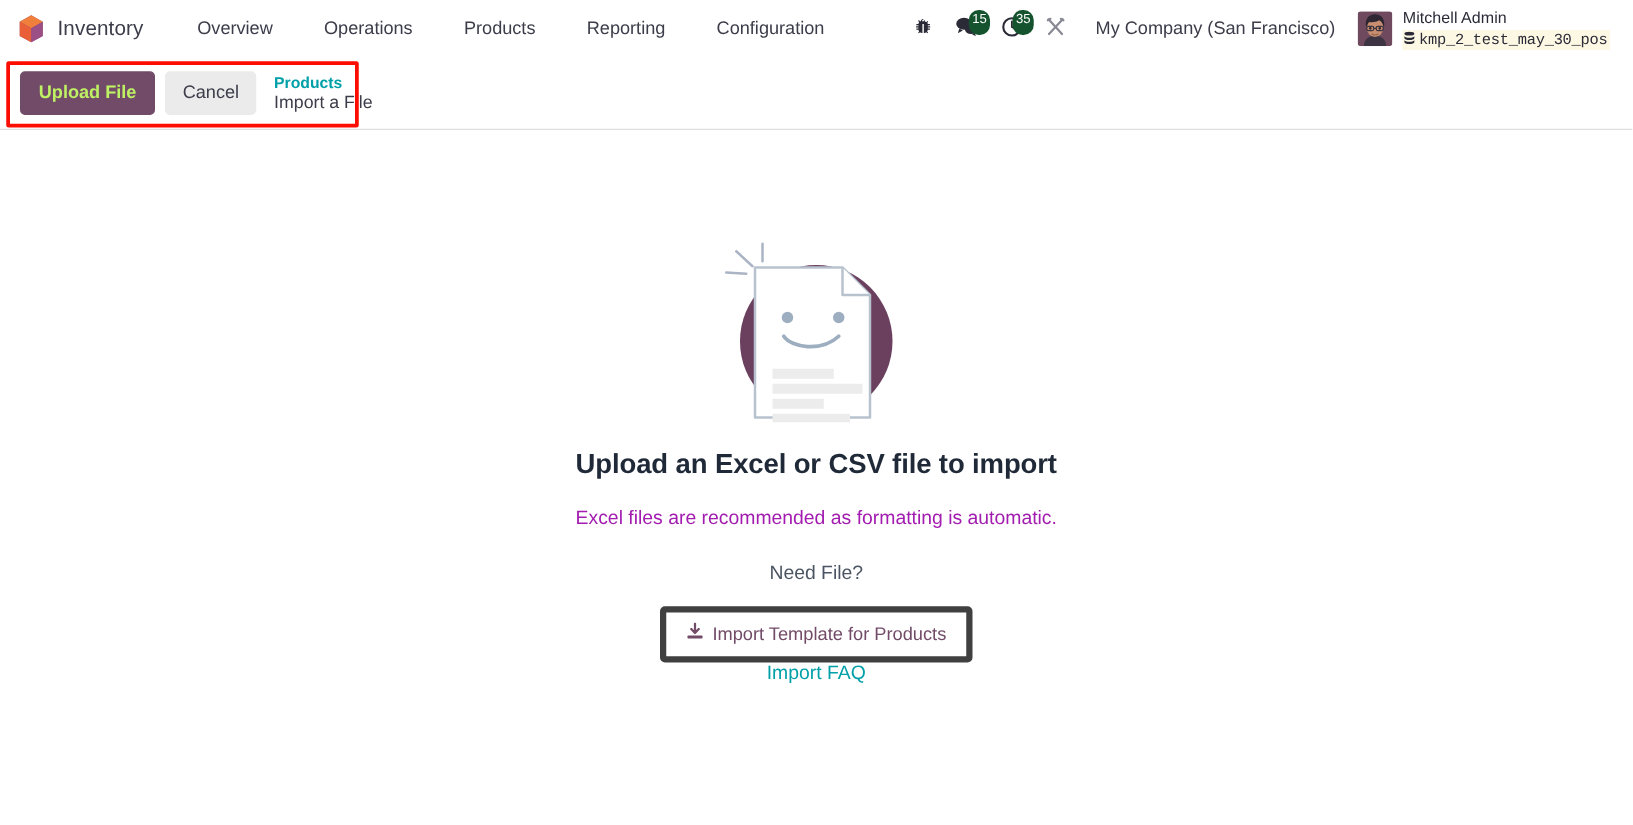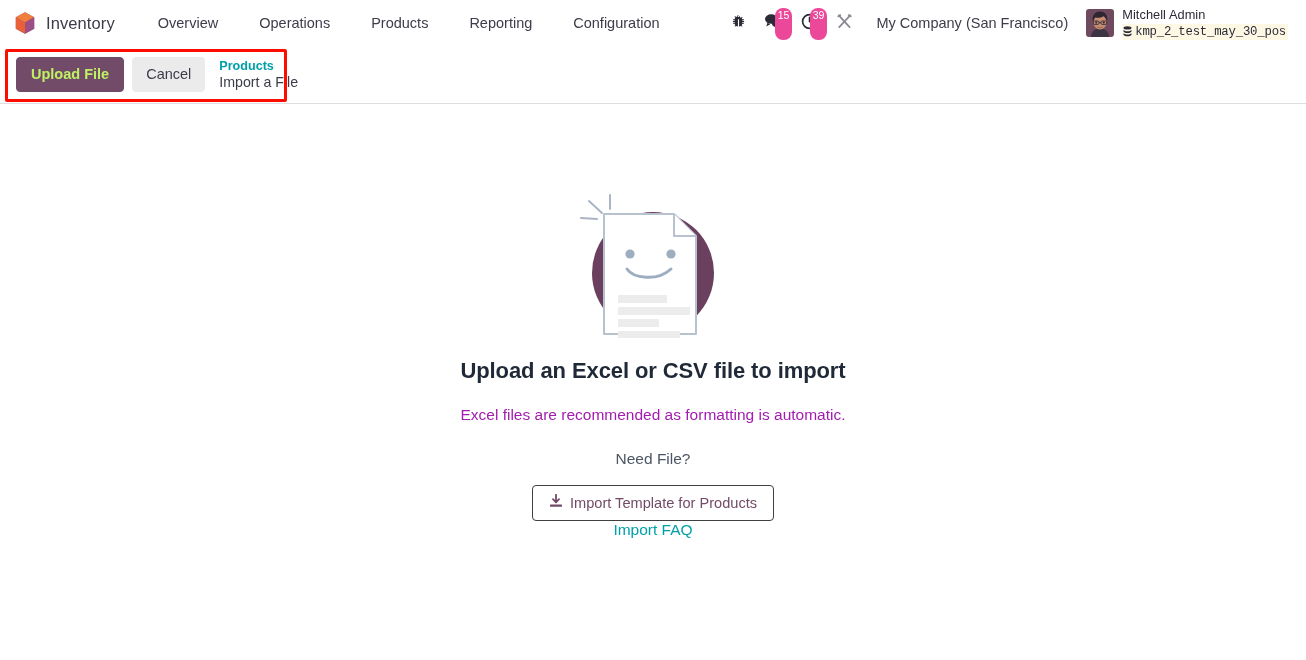--- a/index.html
+++ b/index.html
@@ -65,23 +65,23 @@
     justify-content: center;
     padding: 4px 9px;
     cursor: pointer;
     border-radius: 3px;
   }
   .badge {
     position: absolute;
     top: -1px;
     right: 0px;
     min-width: 17px;
-    height: 32px;
+    height: 20px;
     padding: 0 3px;
-    background: #ec4899;
+    background: #14532d;
     color: #fff;
     font-size: 10.5px;
     line-height: 15px;
     text-align: center;
     border-radius: 8px;
     font-family: "Liberation Sans", sans-serif;
   }
   .company-name {
     font-size: 14.5px;
     color: #3c3c4a;
@@ -223,21 +223,21 @@
     color: #a21caf;
   }
   .need-help {
     margin-top: 26px;
     font-size: 15.5px;
     color: #4b5563;
   }
   .btn-outline {
     margin-top: 17px;
     background: #ffffff;
-    border: 1px solid #404040;
+    border: 5px solid #404040;
     color: #714b67;
     border-radius: 4px;
     font-size: 14.6px;
     padding: 8px 16px;
     cursor: pointer;
     display: inline-flex;
     align-items: center;
     gap: 7px;
     font-family: "Liberation Sans", sans-serif;
   }
@@ -295,21 +295,21 @@
       <span class="badge">15</span>
     </div>
 
     <div class="nav-icon-btn">
       <span>
         <svg width="17" height="17" viewBox="0 0 18 18" xmlns="http://www.w3.org/2000/svg">
           <circle cx="9" cy="9" r="7.3" fill="none" stroke="#2b2b38" stroke-width="1.8"></circle>
           <path d="M9 4.4V9l3 1.8" fill="none" stroke="#2b2b38" stroke-width="1.6" stroke-linecap="round"></path>
         </svg>
       </span>
-      <span class="badge">39</span>
+      <span class="badge">35</span>
     </div>
 
     <div class="nav-icon-btn">
       <span>
         <svg width="17" height="17" viewBox="0 0 18 18" xmlns="http://www.w3.org/2000/svg" stroke="#8a8a96" stroke-width="1.9" stroke-linecap="round" fill="none">
           <path d="M3 2.6 14.4 15"></path>
           <path d="M15 2.6 3.4 15"></path>
           <path d="M2.4 3.4 4.6 2.2"></path>
           <path d="M15.6 3.4 13.4 2.2"></path>
         </svg>

